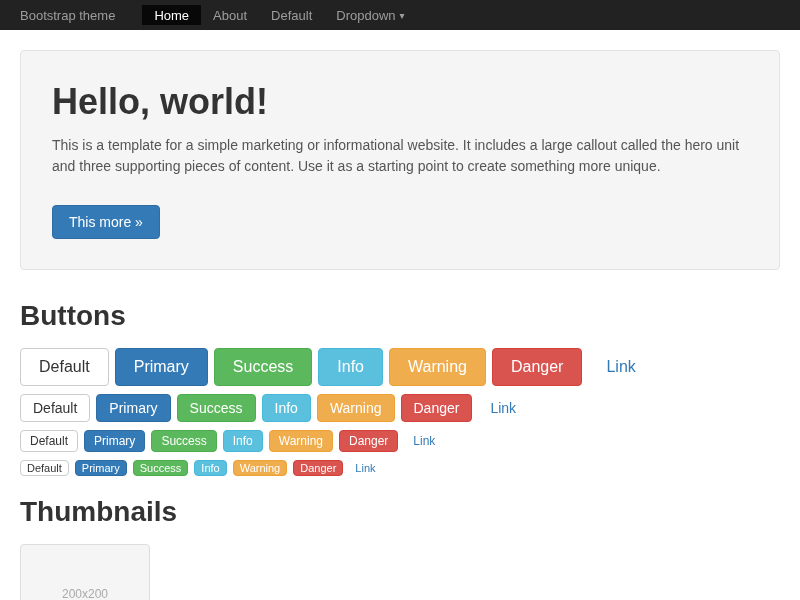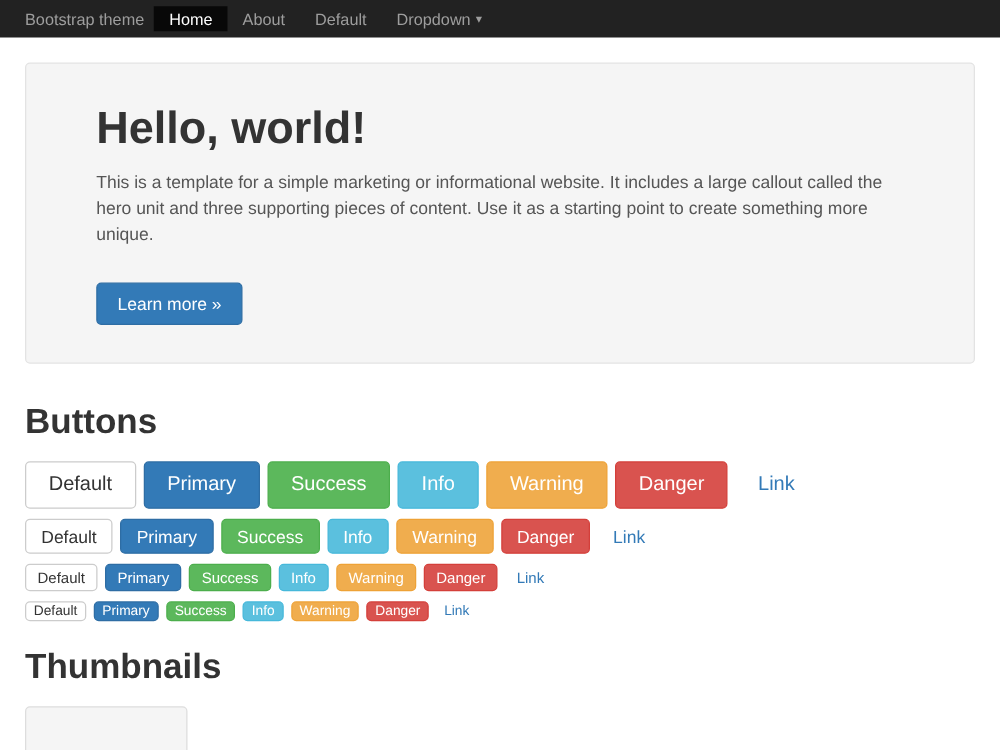--- a/index.html
+++ b/index.html
@@ -9,21 +9,21 @@
     .navbar {
       background-color: #222;
       height: 30px;
       display: flex;
       align-items: center;
       padding: 0 20px;
     }
     .navbar-brand {
       color: #9d9d9d;
       font-size: 13px;
-      margin-right: 8px;
+      margin-right: 27px;
       text-decoration: none;
     }
     .nav-items {
       display: flex;
       align-items: center;
       gap: 0;
     }
     .nav-item {
       color: #9d9d9d;
       font-size: 13px;
@@ -52,21 +52,21 @@
       max-width: 760px;
       margin: 0 auto;
       padding: 20px 0;
     }
 
     
     .hero {
       background-color: #f5f5f5;
       border: 1px solid #e3e3e3;
       border-radius: 4px;
-      padding: 30px 56px;
+      padding: 30px 31px;
       margin-bottom: 30px;
     }
     .hero h1 {
       font-size: 36px;
       font-weight: bold;
       margin-bottom: 12px;
       color: #333;
     }
     .hero p {
       font-size: 14px;
@@ -172,21 +172,21 @@
       </span>
     </a>
   </div>
 </nav>
 
 <div class="main">
 
   <div class="hero">
     <h1>Hello, world!</h1>
     <p>This is a template for a simple marketing or informational website. It includes a large callout called the hero unit and three supporting pieces of content. Use it as a starting point to create something more unique.</p>
-    <a class="btn-learn">Learn more »</a>
+    <a class="btn-learn">This more »</a>
   </div>
 
   <div>
     <h2 class="section-title">Buttons</h2>
 
     <div class="btn-row">
       <button class="btn btn-default btn-lg">Default</button>
       <button class="btn btn-primary btn-lg">Primary</button>
       <button class="btn btn-success btn-lg">Success</button>
       <button class="btn btn-info btn-lg">Info</button>

